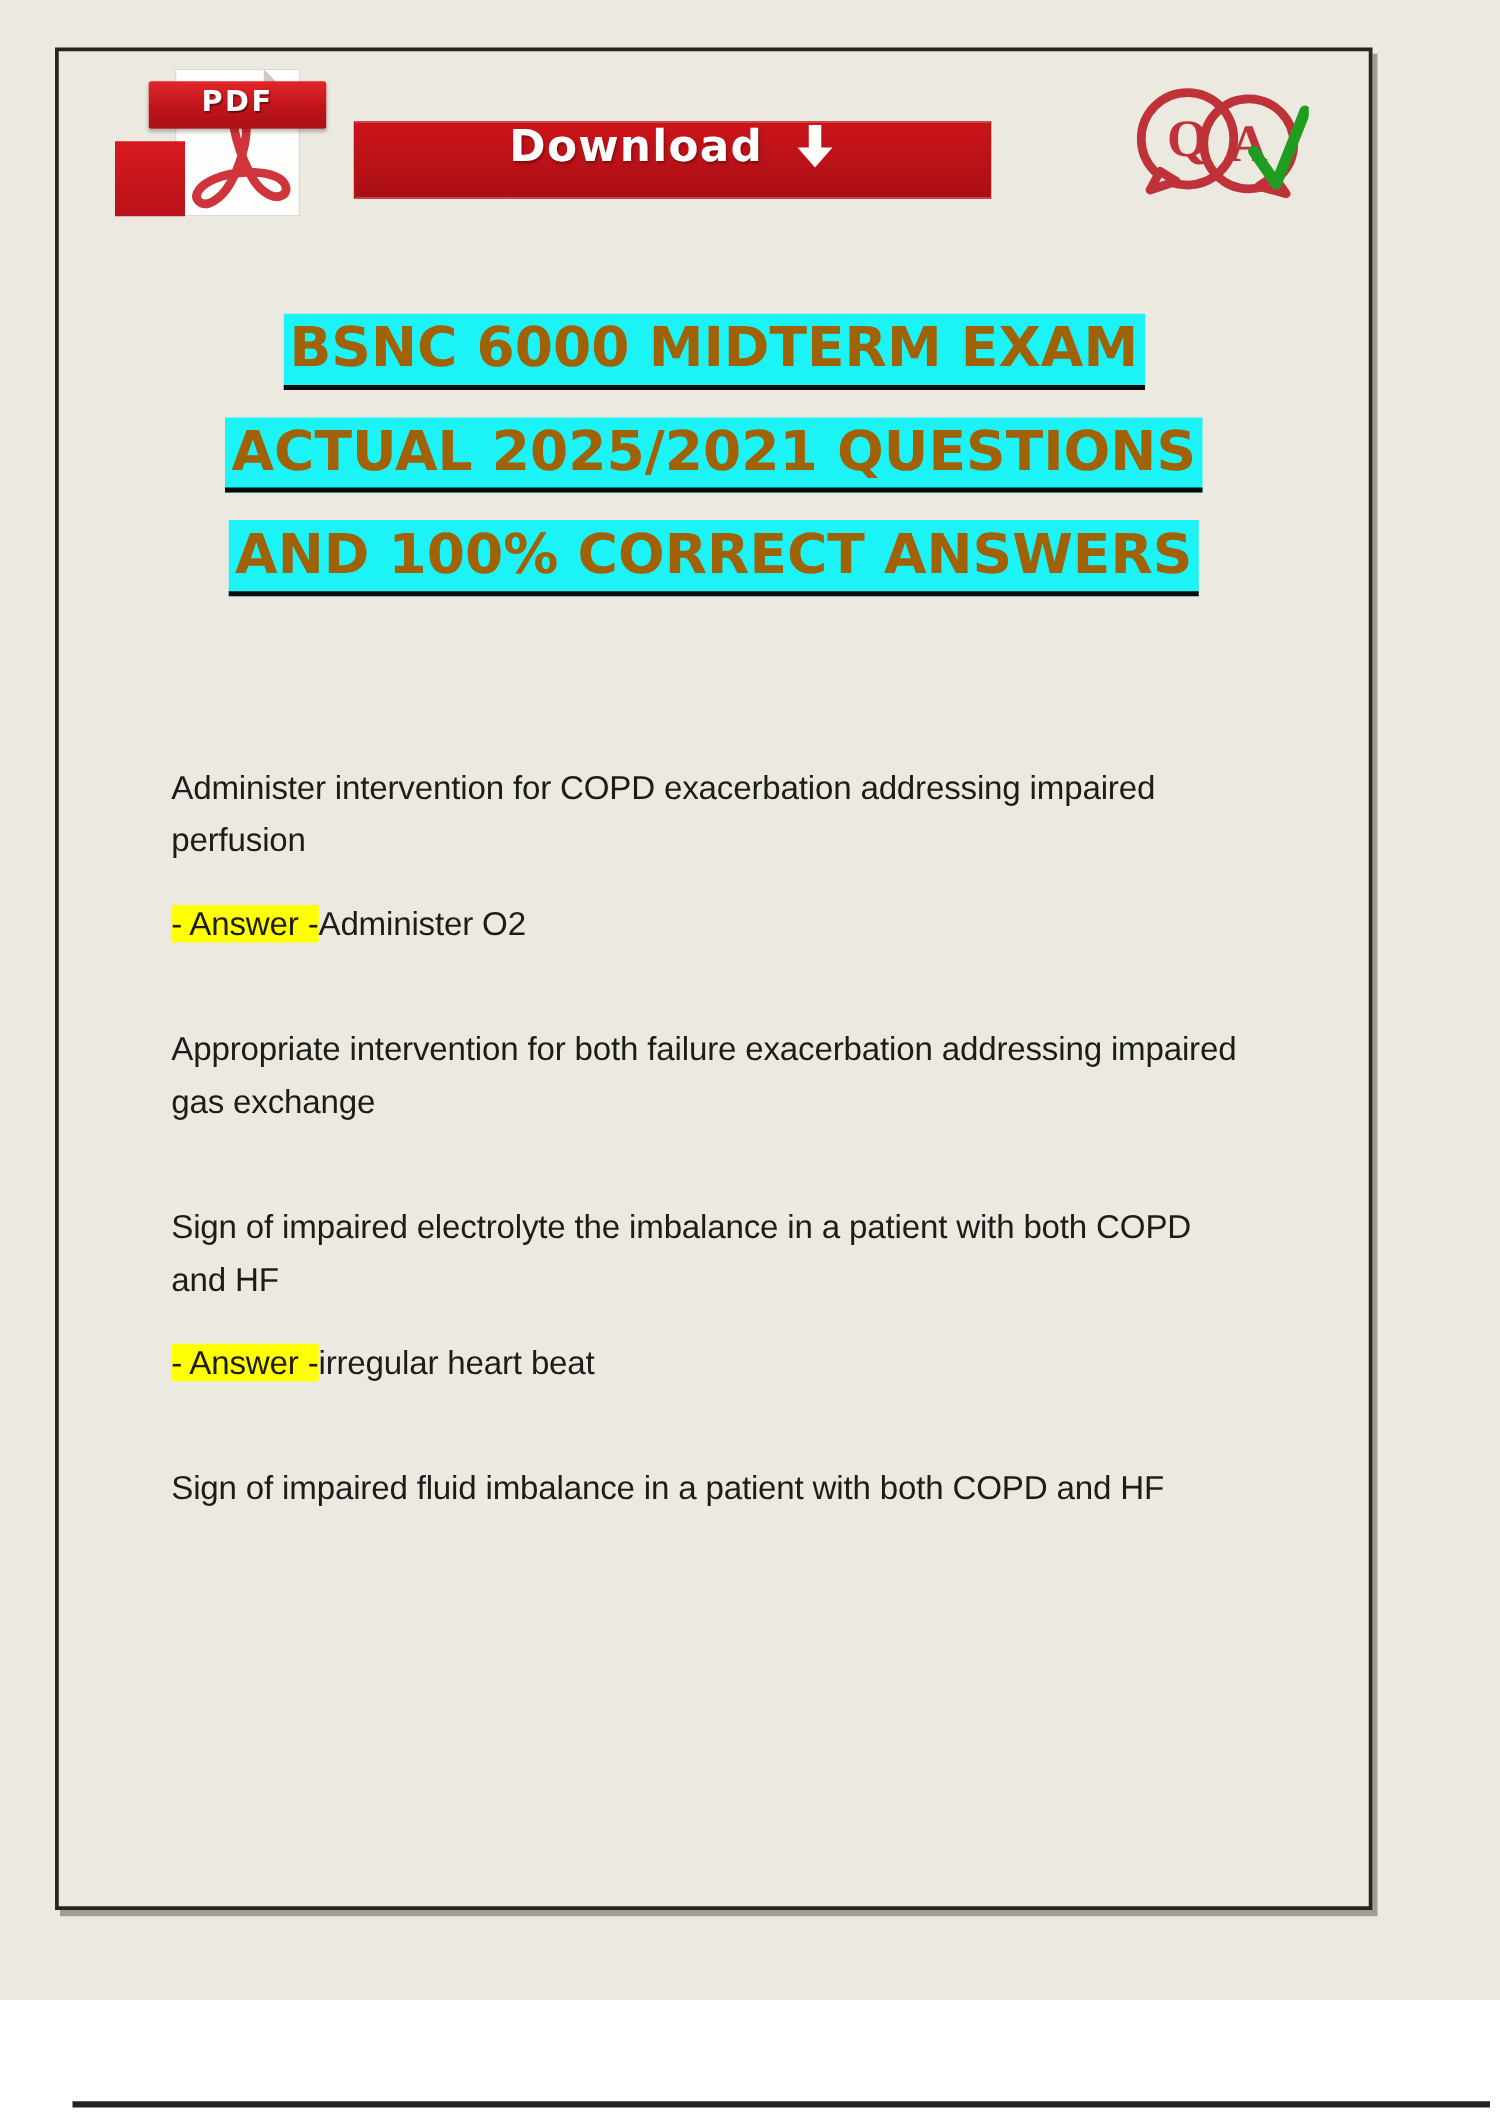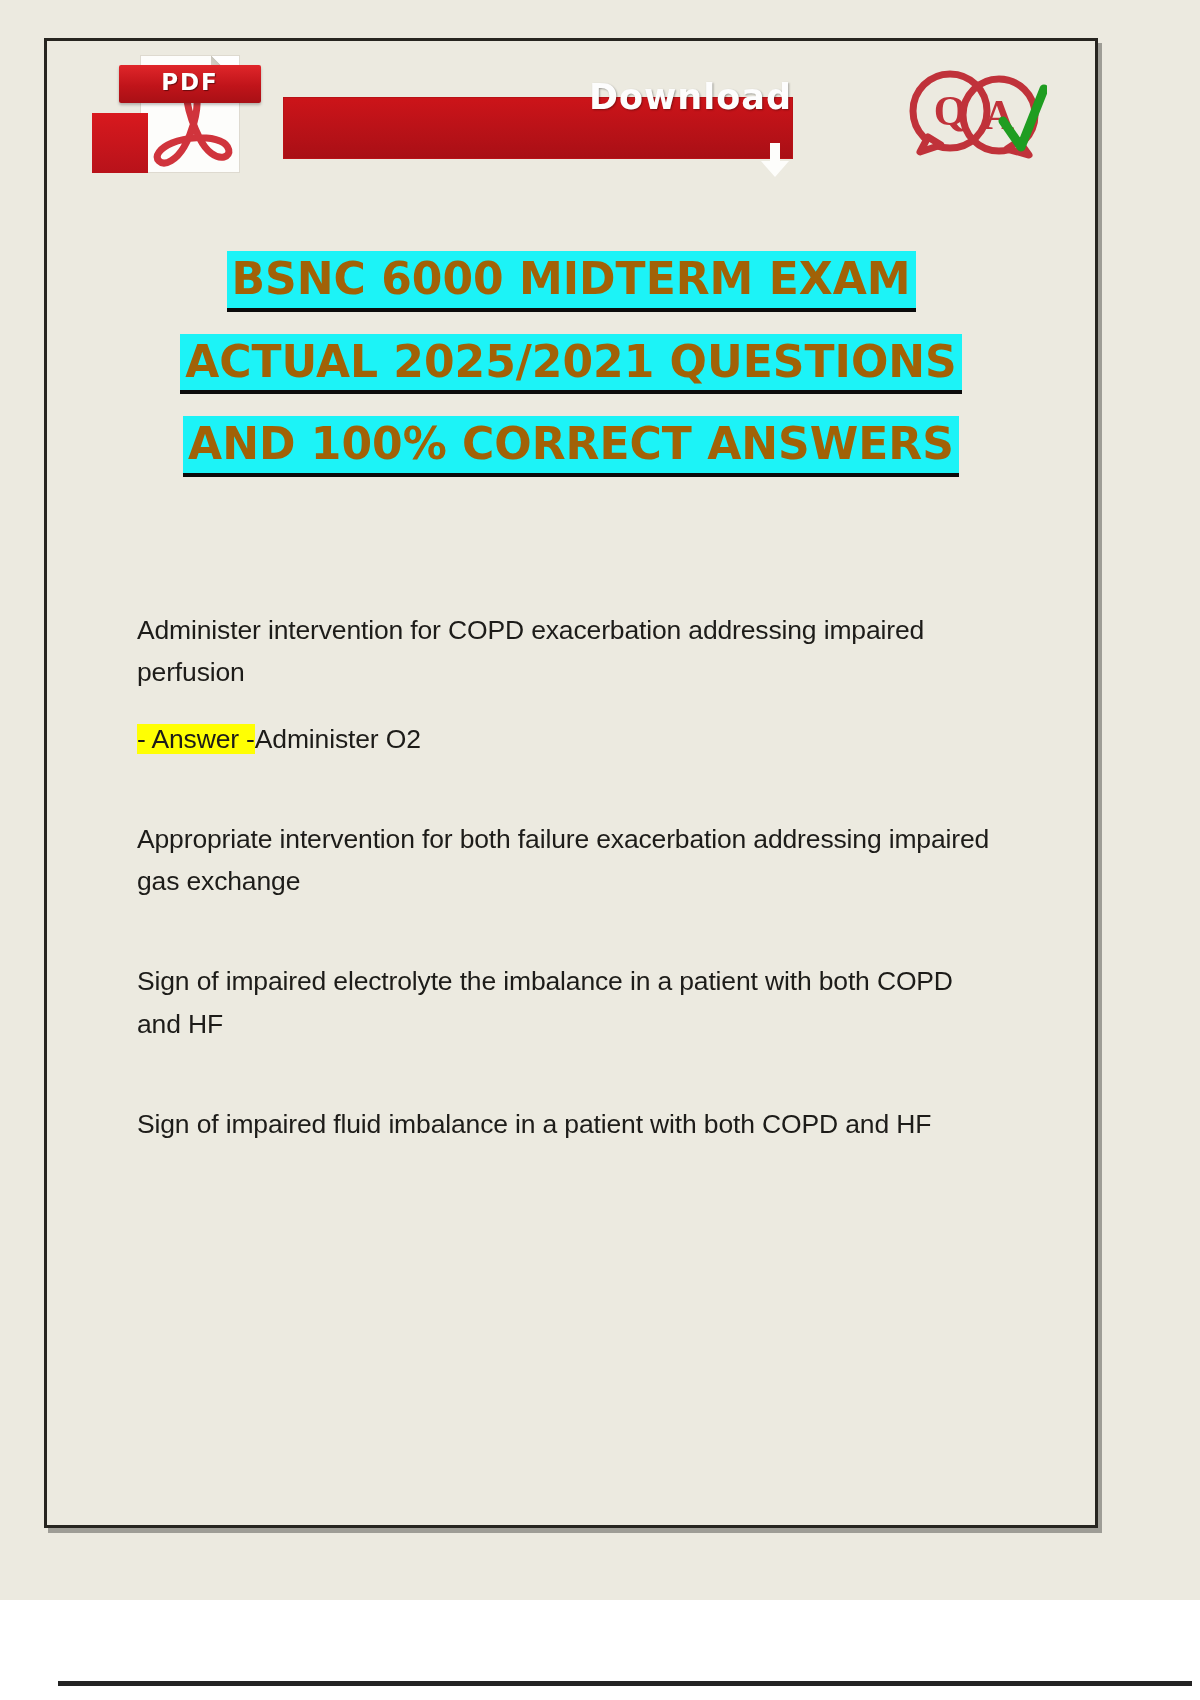--- a/index.html
+++ b/index.html
@@ -116,24 +116,23 @@
   .download-btn {
     position: absolute;
     left: 236px;
     top: 56px;
     width: 510px;
     height: 62px;
     background: linear-gradient(180deg, #cc1419 0%, #bb1218 48%, #a90f15 100%);
     border: 1px solid #b81217;
     box-sizing: border-box;
     display: flex;
-    align-items: flex-end;
+    align-items: flex-start;
     justify-content: center;
     gap: 24px;
-    flex-direction: column;
   }
   .download-label {
     color: #fdfdfd;
     font-family: "DejaVu Sans", sans-serif;
     font-weight: bold;
     font-size: 35px;
     letter-spacing: 1px;
     text-shadow: 1px 1px 2px rgba(0,0,0,0.35);
   }
   .download-arrow {
@@ -294,20 +293,21 @@
         <p class="question">Administer intervention for COPD exacerbation addressing impaired perfusion</p>
         <p class="answer"><span class="marker">- Answer -</span><span>Administer O2</span></p>
       </div>
 
       <div class="qa-item">
         <p class="question">Appropriate intervention for both failure exacerbation addressing impaired gas exchange</p>
       </div>
 
       <div class="qa-item">
         <p class="question">Sign of impaired electrolyte the imbalance in a patient with both COPD and HF</p>
+        <p class="answer"><span class="marker">- Answer -</span><span>irregular heart beat</span></p>
       </div>
 
       <div class="qa-item">
         <p class="question">Sign of impaired fluid imbalance in a patient with both COPD and HF</p>
       </div>
 
     </div>
 
   </div>
 </div>

